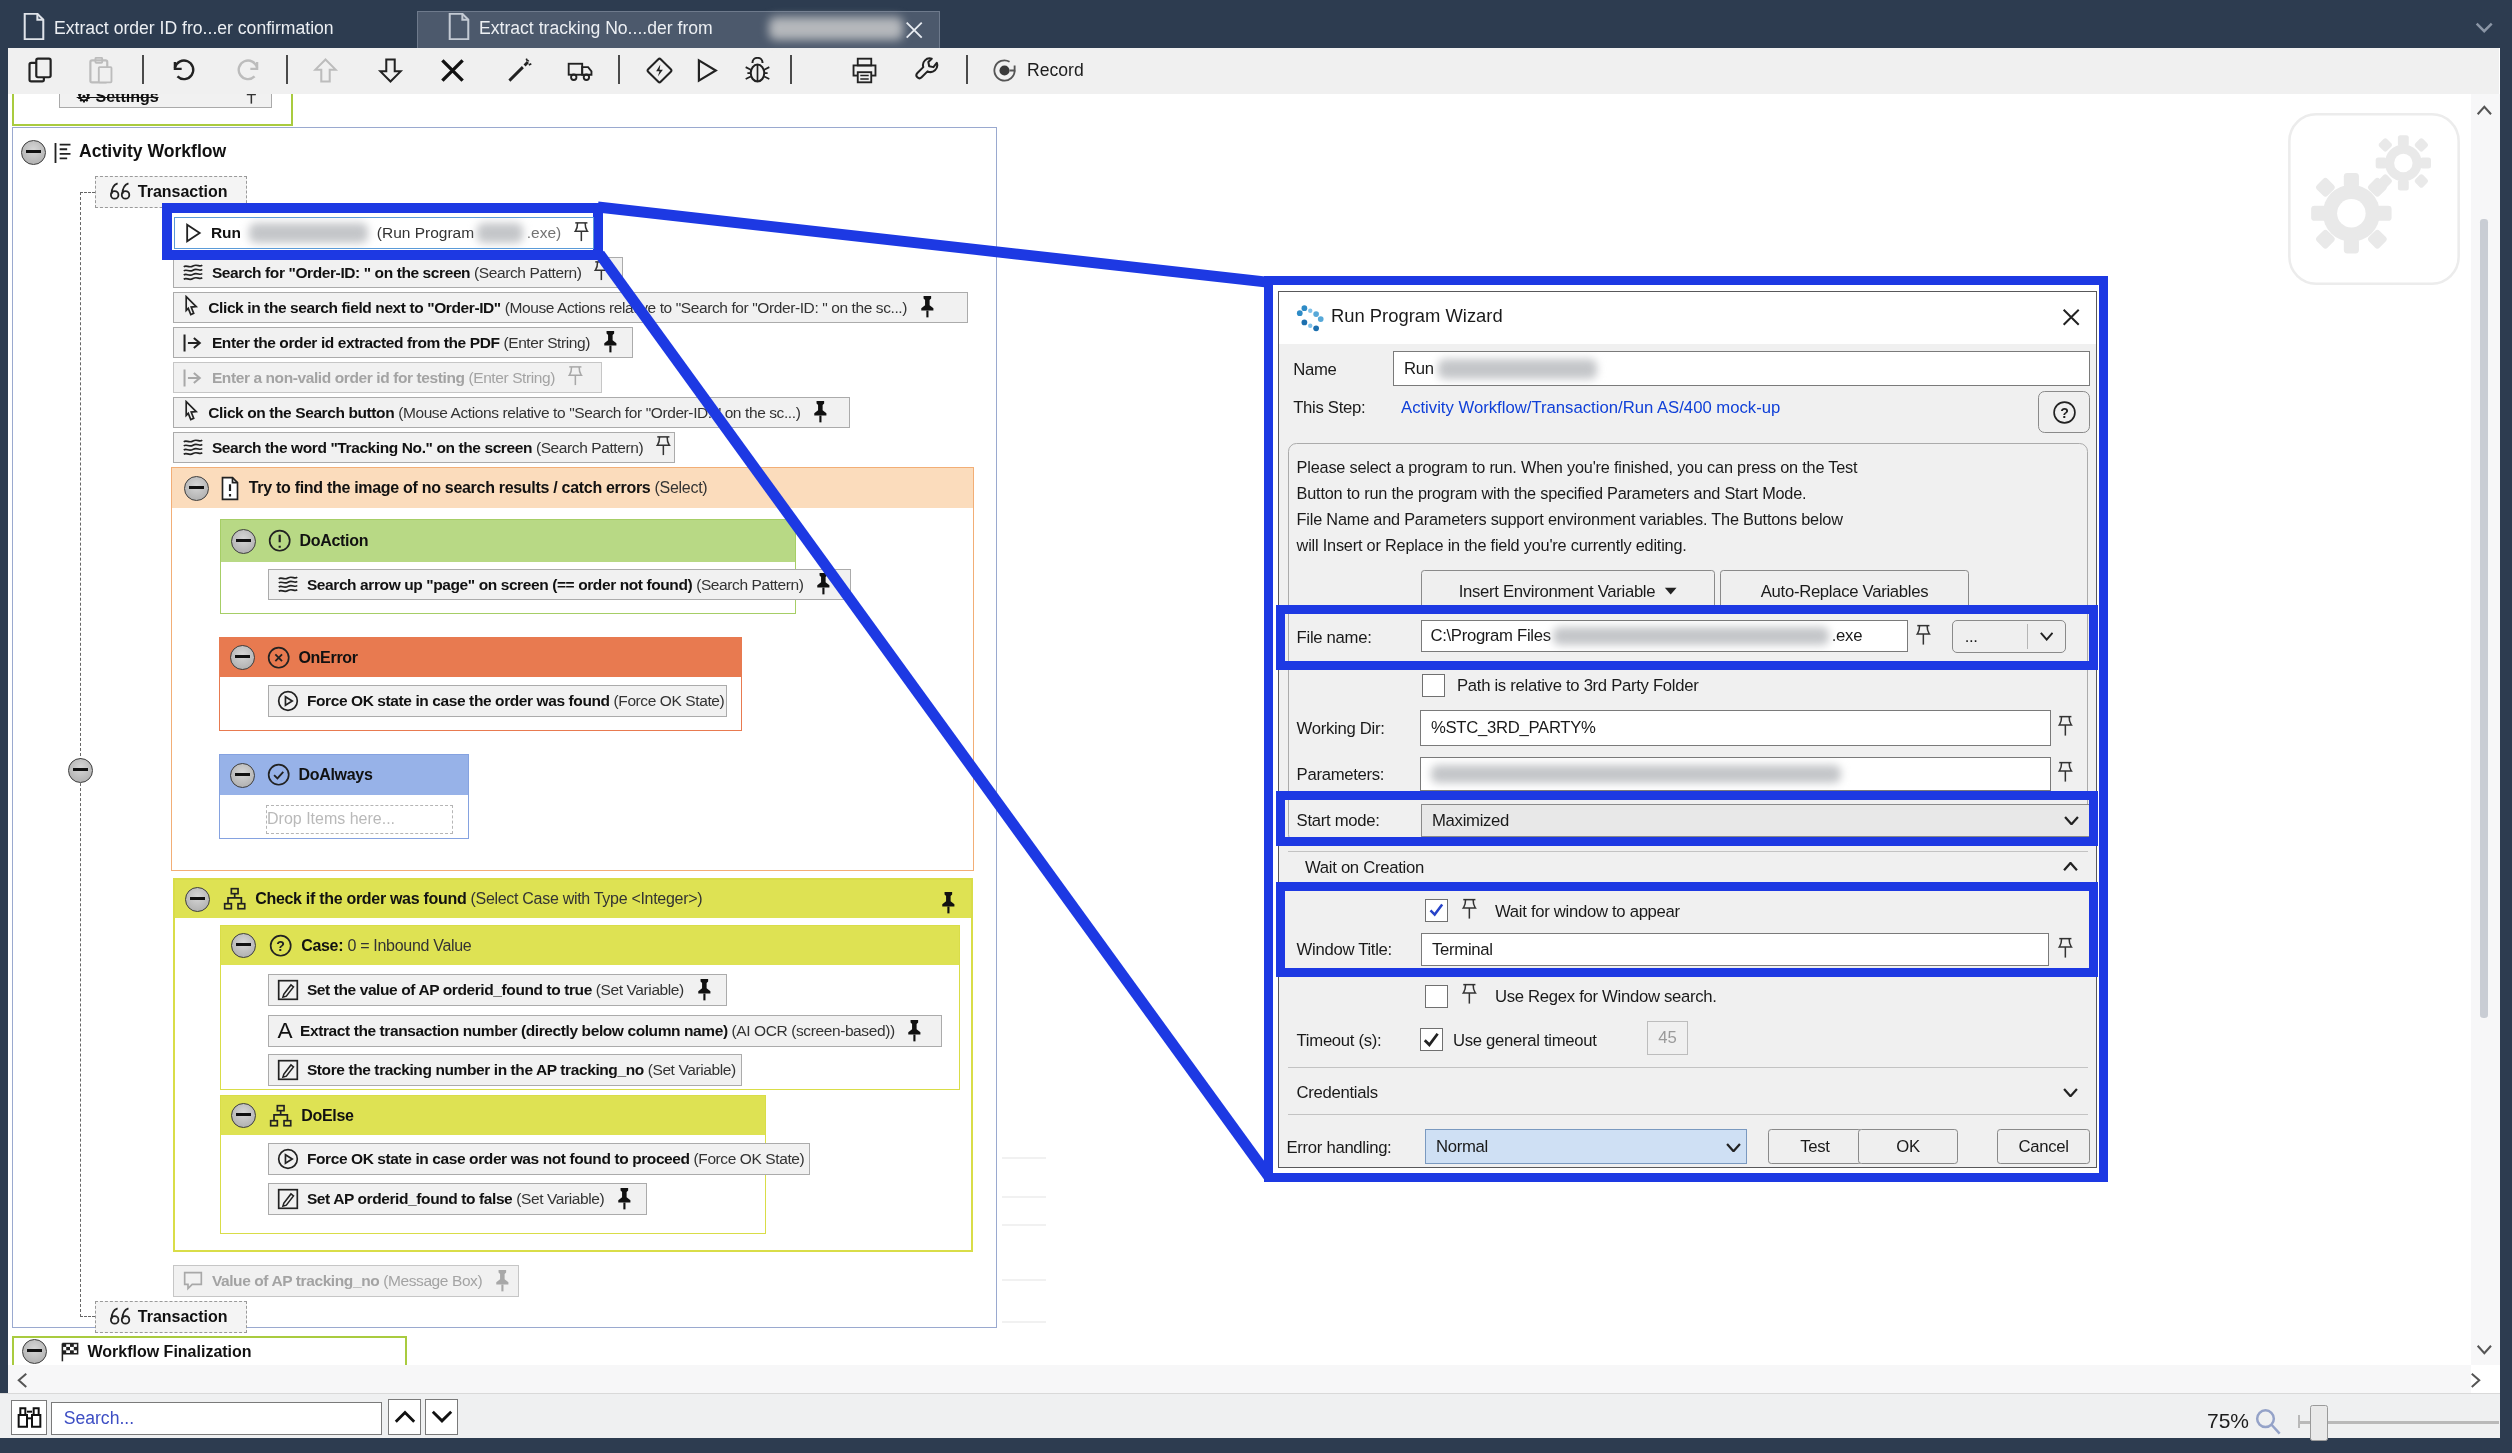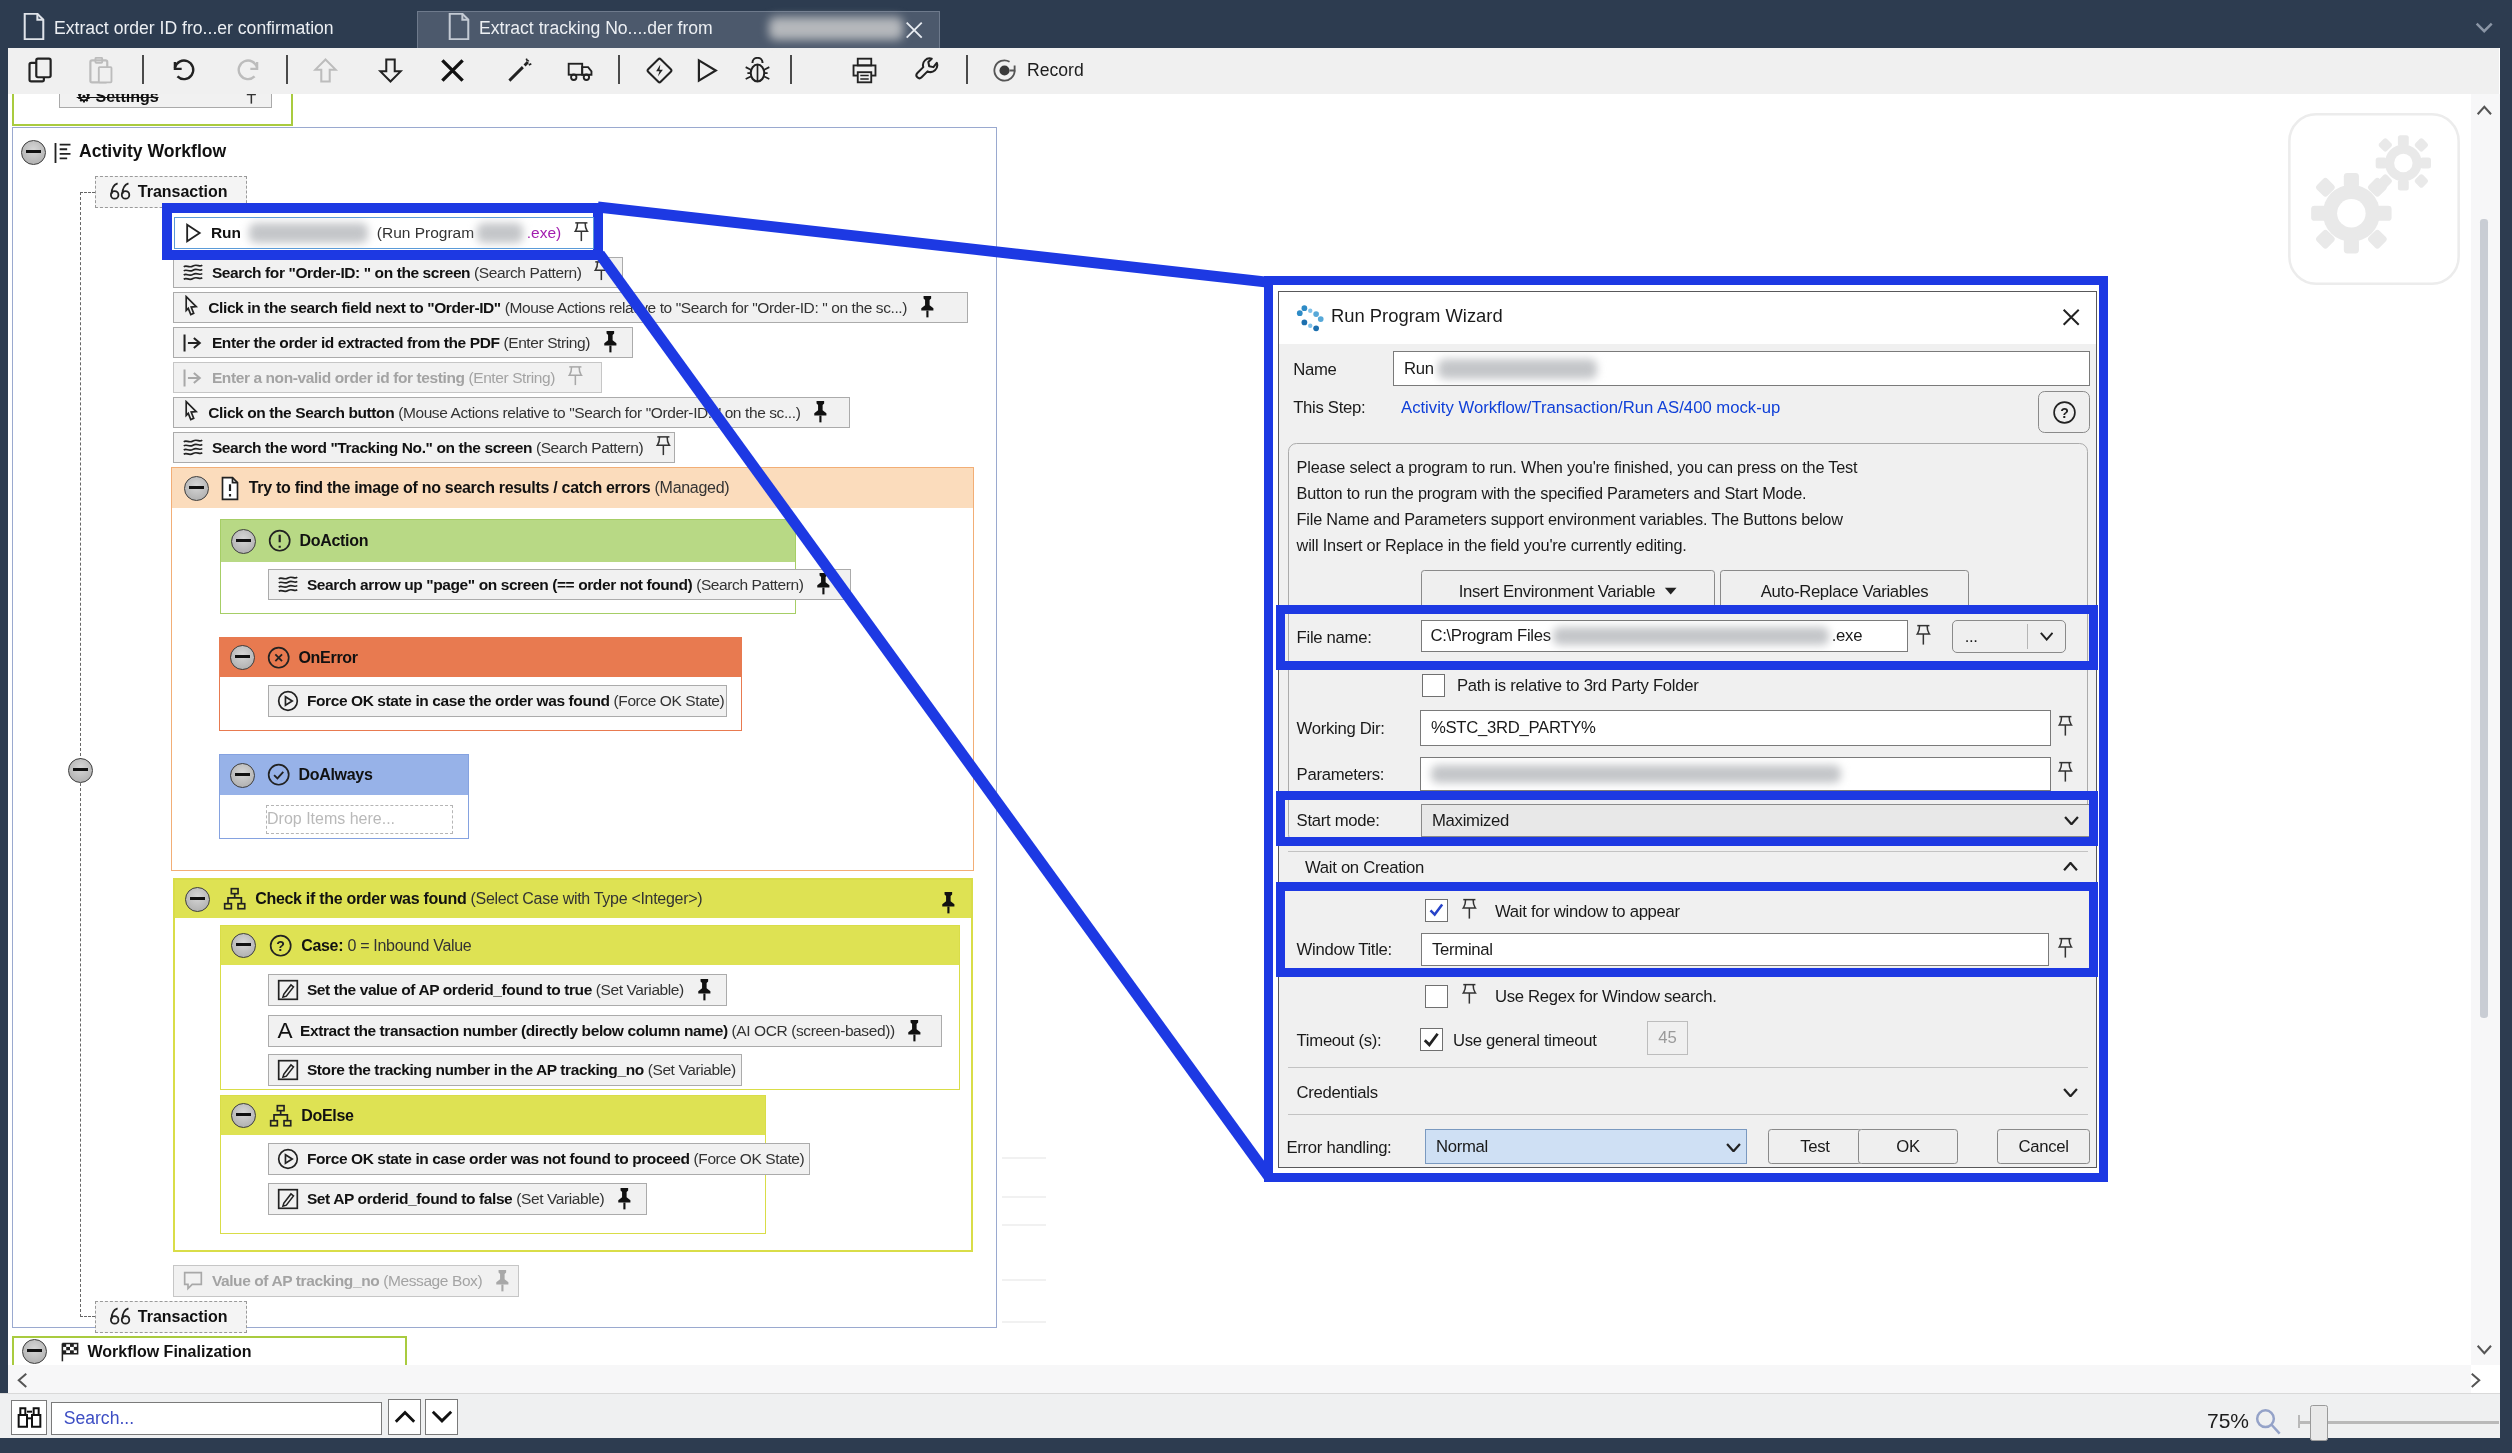--- a/index.html
+++ b/index.html
@@ -189,21 +189,21 @@
 
 <div class="abs ann" style="left:162px;top:203px;width:441px;height:57px;background:#fff;z-index:4"></div>
 <div class="abs" style="left:174px;top:217px;width:420px;height:32px;background:#fff;border:1.7px solid #5a9bd8;box-sizing:border-box;display:flex;align-items:center;padding-left:8.4px;overflow:hidden;white-space:nowrap;z-index:5">
  <svg class="ic" width="20" height="22" viewBox="0 0 24 26">
         <path d="M5 3 L20 13 L5 23 Z" fill="none" stroke="#222" stroke-width="2.2"></path>
       </svg>
  <span class="t" style="font-size:15.5px;font-weight:bold;color:#111">Run</span>
  <span class="blur" style="flex:0 0 auto;width:119px;height:20px;margin:0 8.4px"></span>
  <span class="n" style="flex:0 0 auto;font-size:15.5px;color:#333">(Run Program</span>
  <span class="blur" style="flex:0 0 auto;width:46px;height:20px;margin:0 3.3px"></span>
- <span class="n" style="flex:0 0 auto;font-size:15.5px;color:#a21caf">.exe)</span>
+ <span class="n" style="flex:0 0 auto;font-size:15.5px;color:#737373">.exe)</span>
  <svg class="pin" width="16.7" height="25" viewBox="0 0 22 32">
         <g fill="none" stroke="#333" stroke-width="2">
           <path d="M3 2h16"></path>
           <path d="M6 2c0 7-1 8-3 11h16c-2-3-3-4-3-11"></path>
           <path d="M11 13v13"></path>
         </g>
       </svg>
 </div>
 
 <div class="abs item" style="left:173px;top:257px;width:450px;height:31px;padding-left:8.4px">
@@ -287,21 +287,21 @@
 </div>
 
 <div class="abs" style="left:171px;top:467px;width:803px;height:404px;border:1.7px solid #f2ae76;background:#fff;box-sizing:border-box">
  <div style="height:40px;background:#fbdcbc;display:flex;align-items:center;padding-left:11.7px">
   <div class="minus" style="margin-right:11.7px"></div>
   <svg width="20" height="25" viewBox="0 0 24 30" style="margin-right:8.4px">
           <path d="M3 2 h12 l6 6 v20 H3z" fill="#fff" stroke="#222" stroke-width="2"></path>
           <path d="M15 2 v6 h6" fill="none" stroke="#222" stroke-width="2"></path>
           <path d="M12 10 v8 M12 21.5 v3" stroke="#222" stroke-width="2.6"></path>
         </svg>
-  <span class="hdrtxt">Try to find the image of no search results / catch errors <span class="hdrn">(Managed)</span></span>
+  <span class="hdrtxt">Try to find the image of no search results / catch errors <span class="hdrn">(Select)</span></span>
  </div>
 </div>
 
 <div class="abs" style="left:220px;top:519px;width:576px;height:95px;border:1.7px solid #a6ce66;background:#fff;box-sizing:border-box">
  <div style="height:42px;background:#b8d985;display:flex;align-items:center;padding-left:10px">
   <div class="minus" style="margin-right:11.7px"></div>
   <svg width="23.4" height="23.4" viewBox="0 0 28 28" style="margin-right:8.4px">
           <circle cx="14" cy="14" r="12" fill="none" stroke="#222" stroke-width="2"></circle>
           <path d="M14 7 v9 M14 20 v2.5" stroke="#222" stroke-width="2.6"></path>
         </svg>

